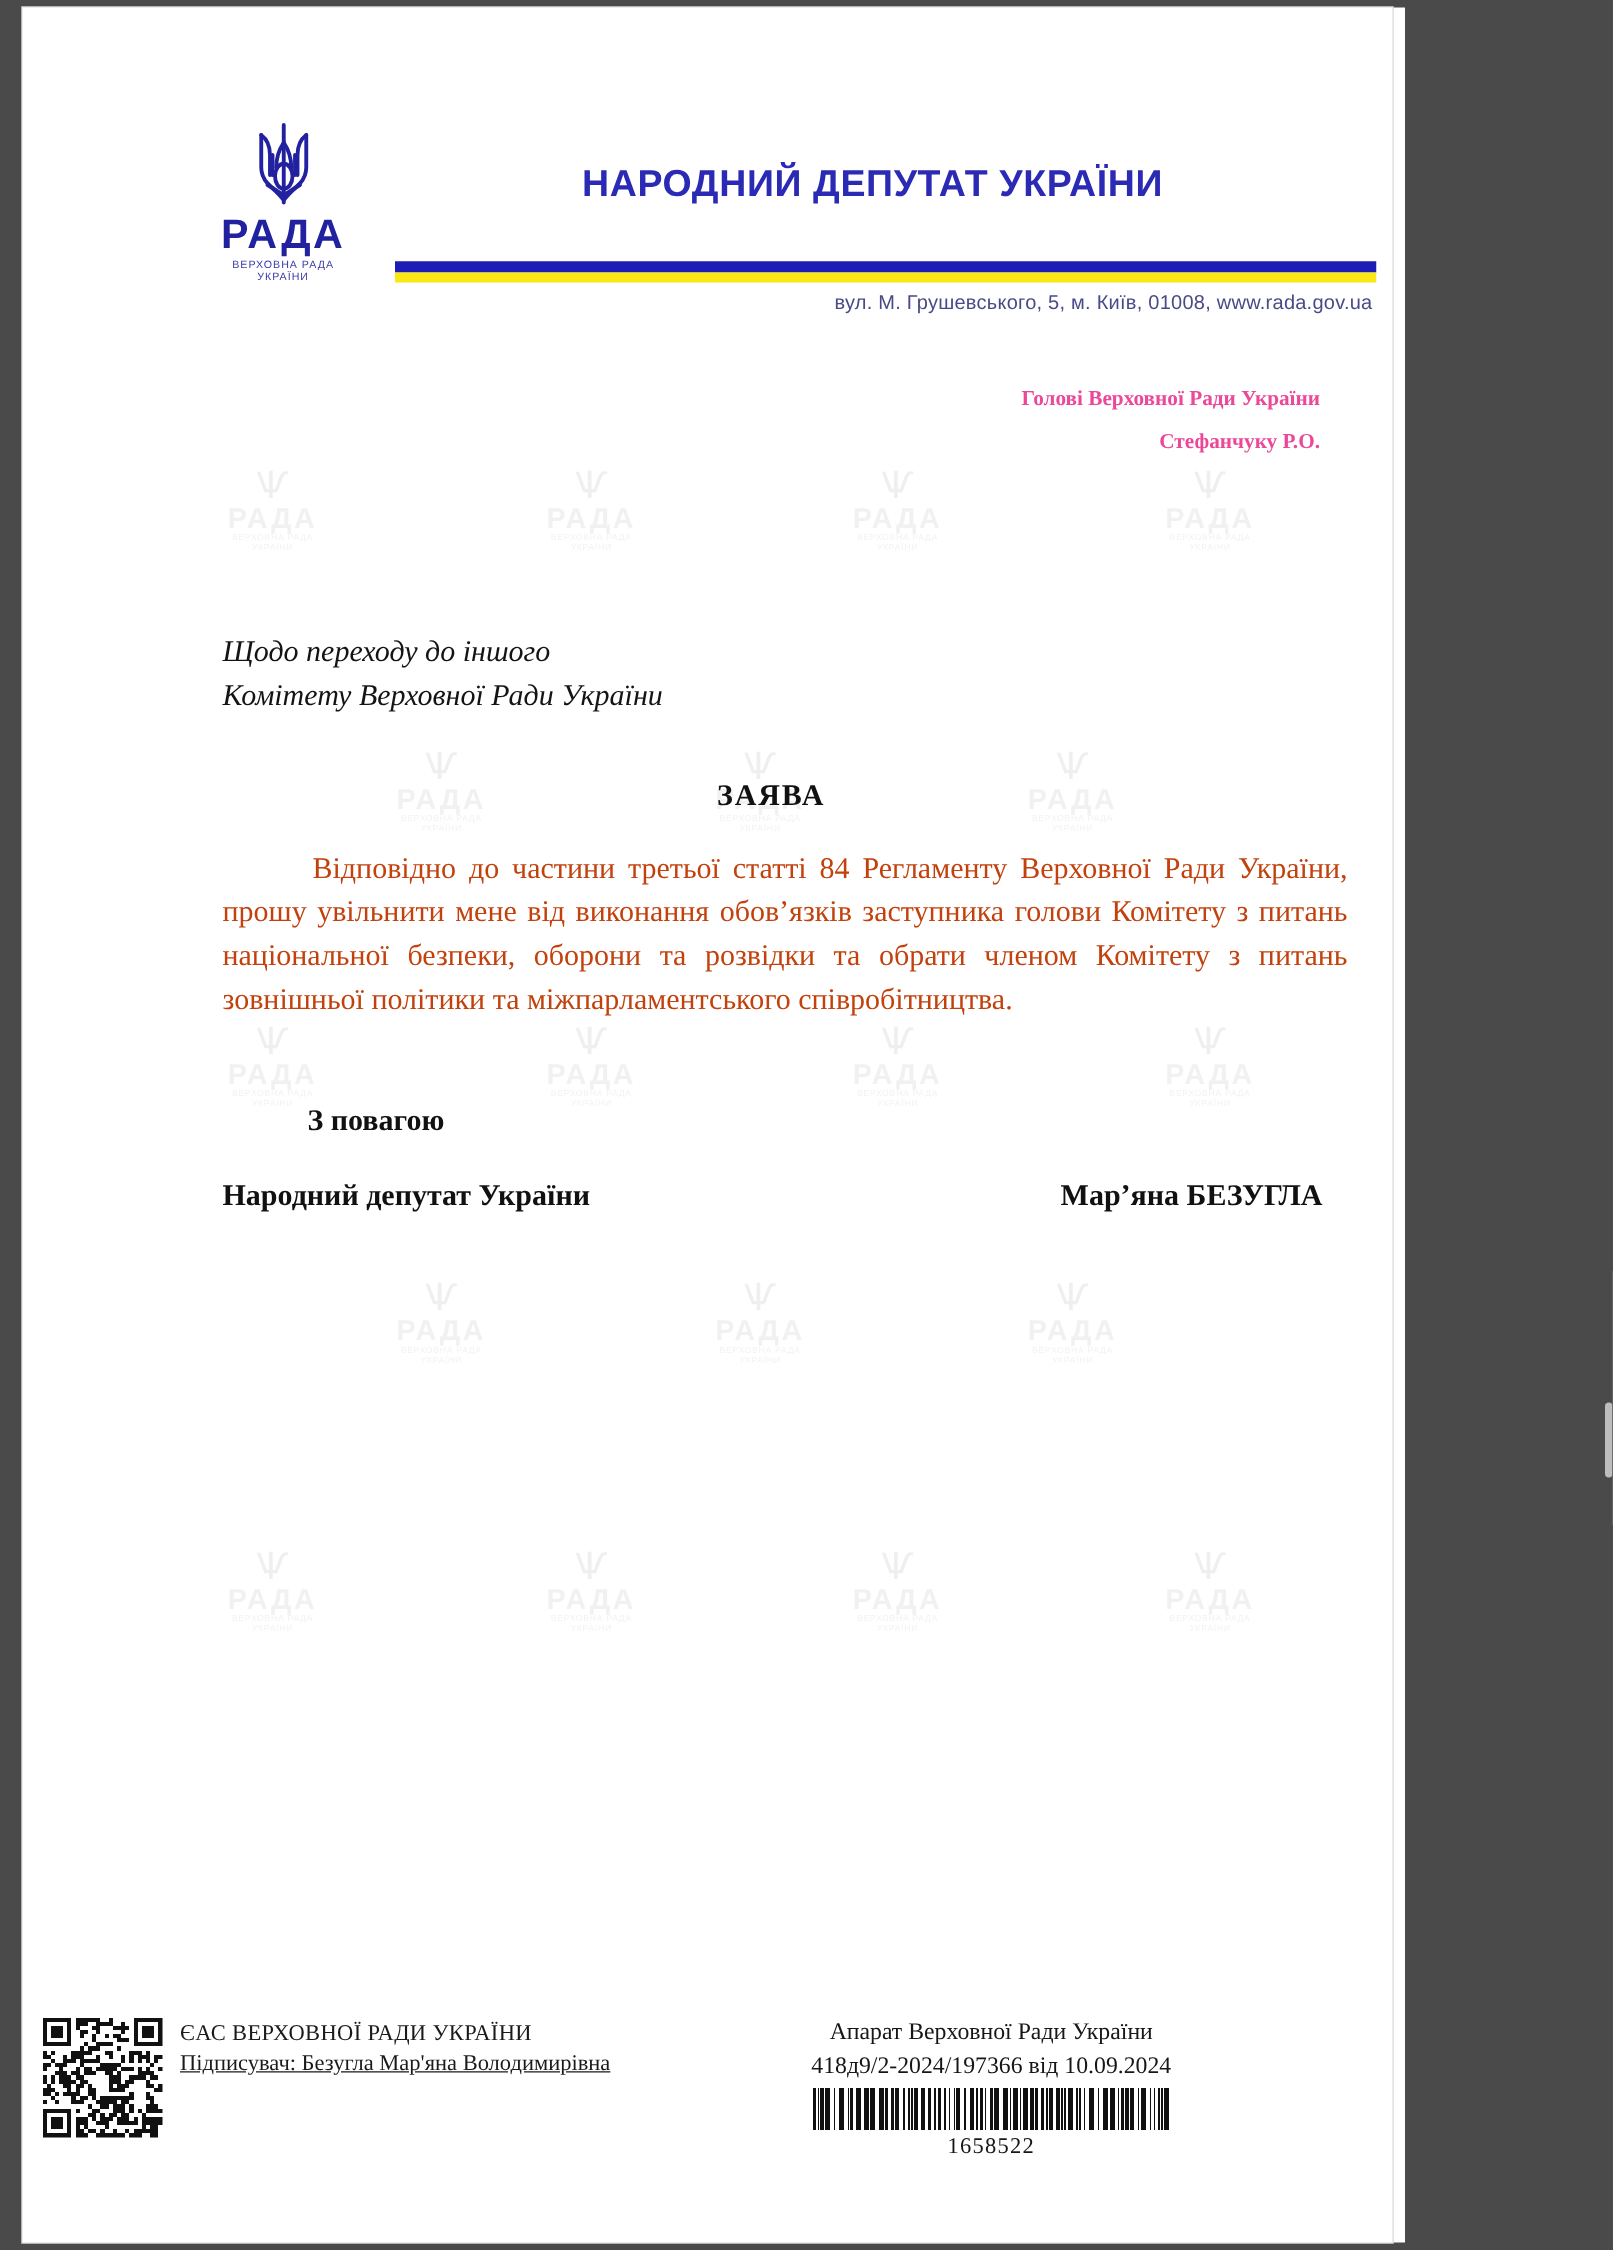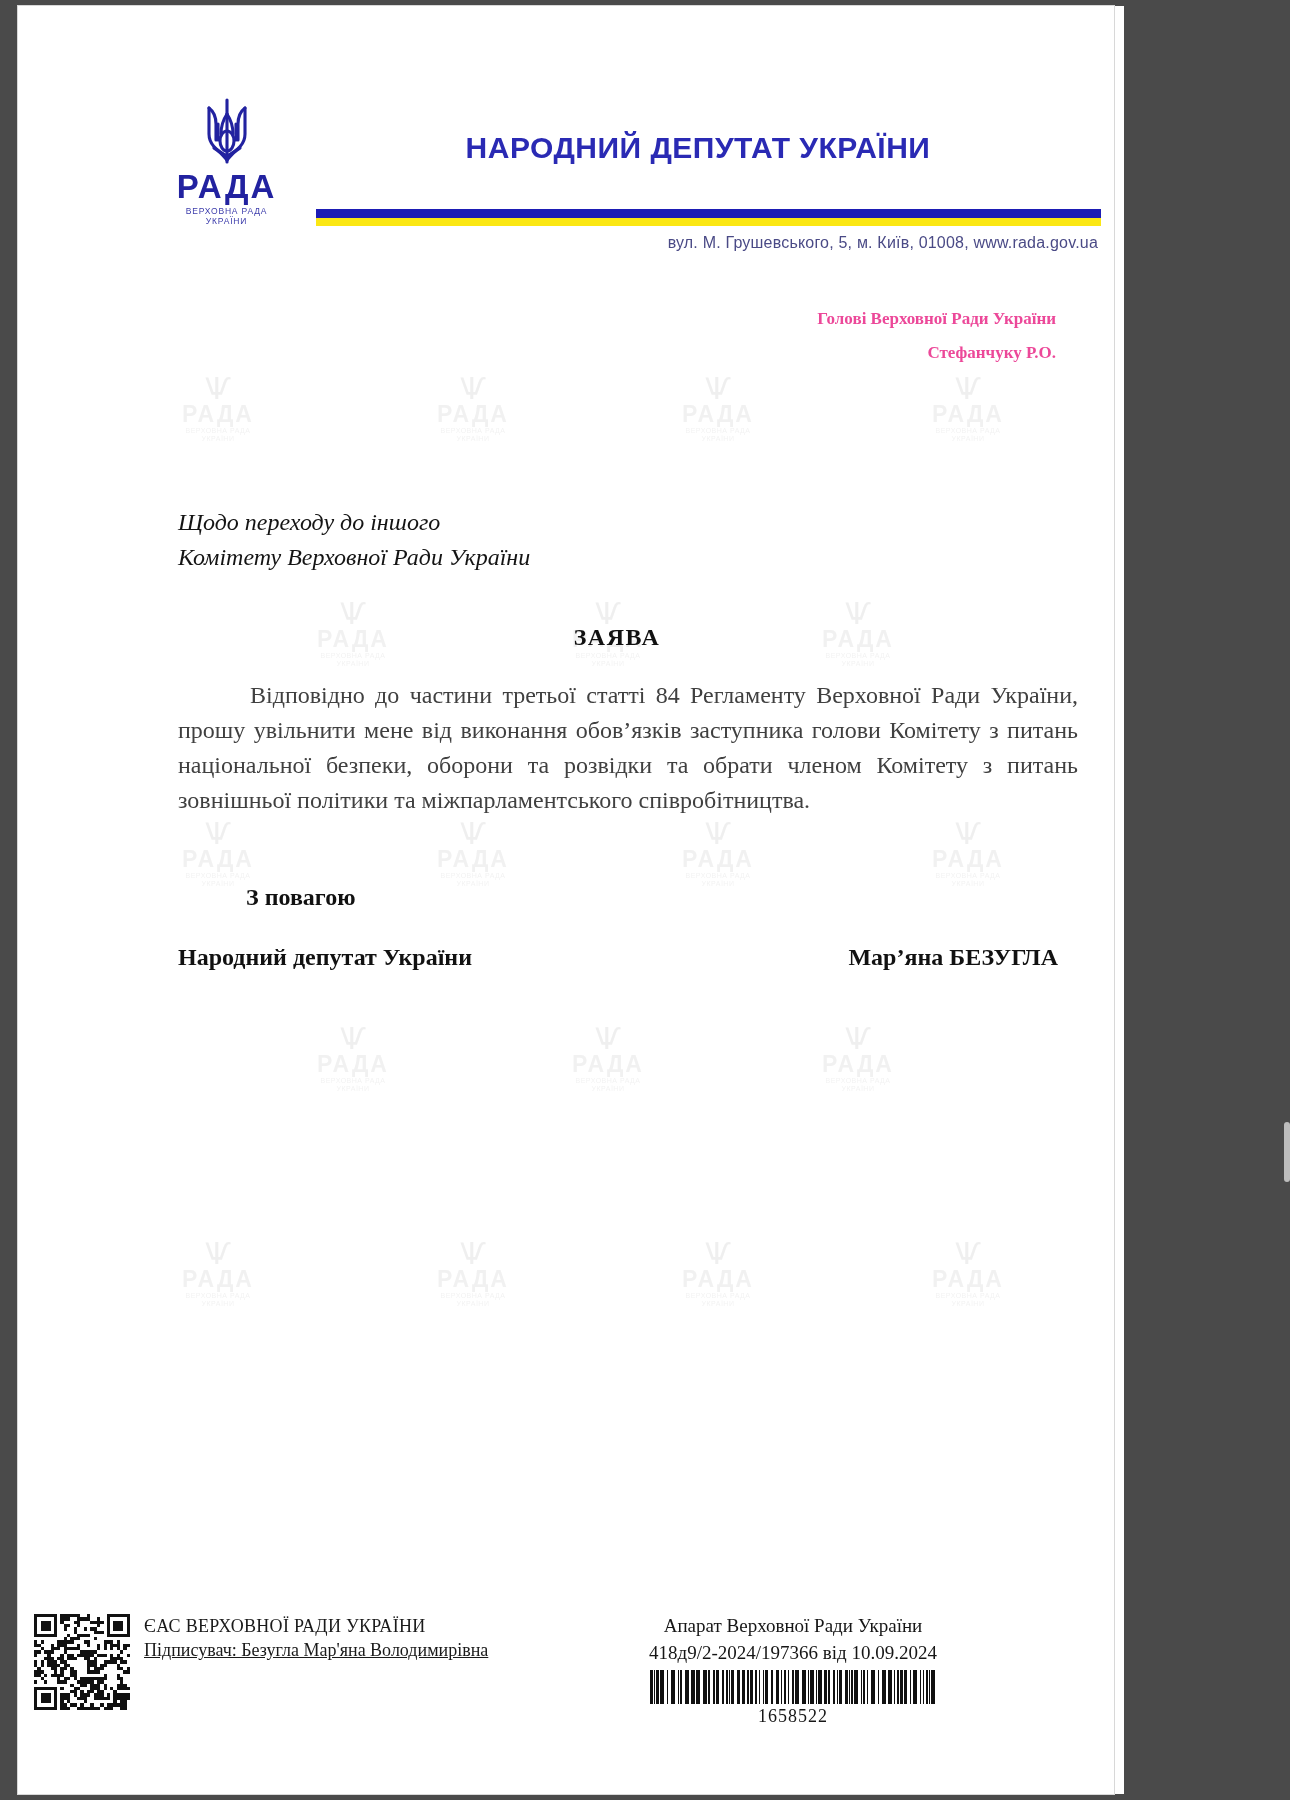--- a/index.html
+++ b/index.html
@@ -199,21 +199,21 @@
   }
   .body-text {
     position: absolute;
     left: 160px;
     top: 672px;
     width: 900px;
     font-size: 24px;
     line-height: 35px;
     text-align: justify;
     text-indent: 72px;
-    color: #404040;
+    color: #c2410c;
     hyphens: none;
   }
   .regards {
     position: absolute;
     left: 228px;
     top: 878px;
     font-size: 24px;
     font-weight: 700;
     color: #111;
   }

